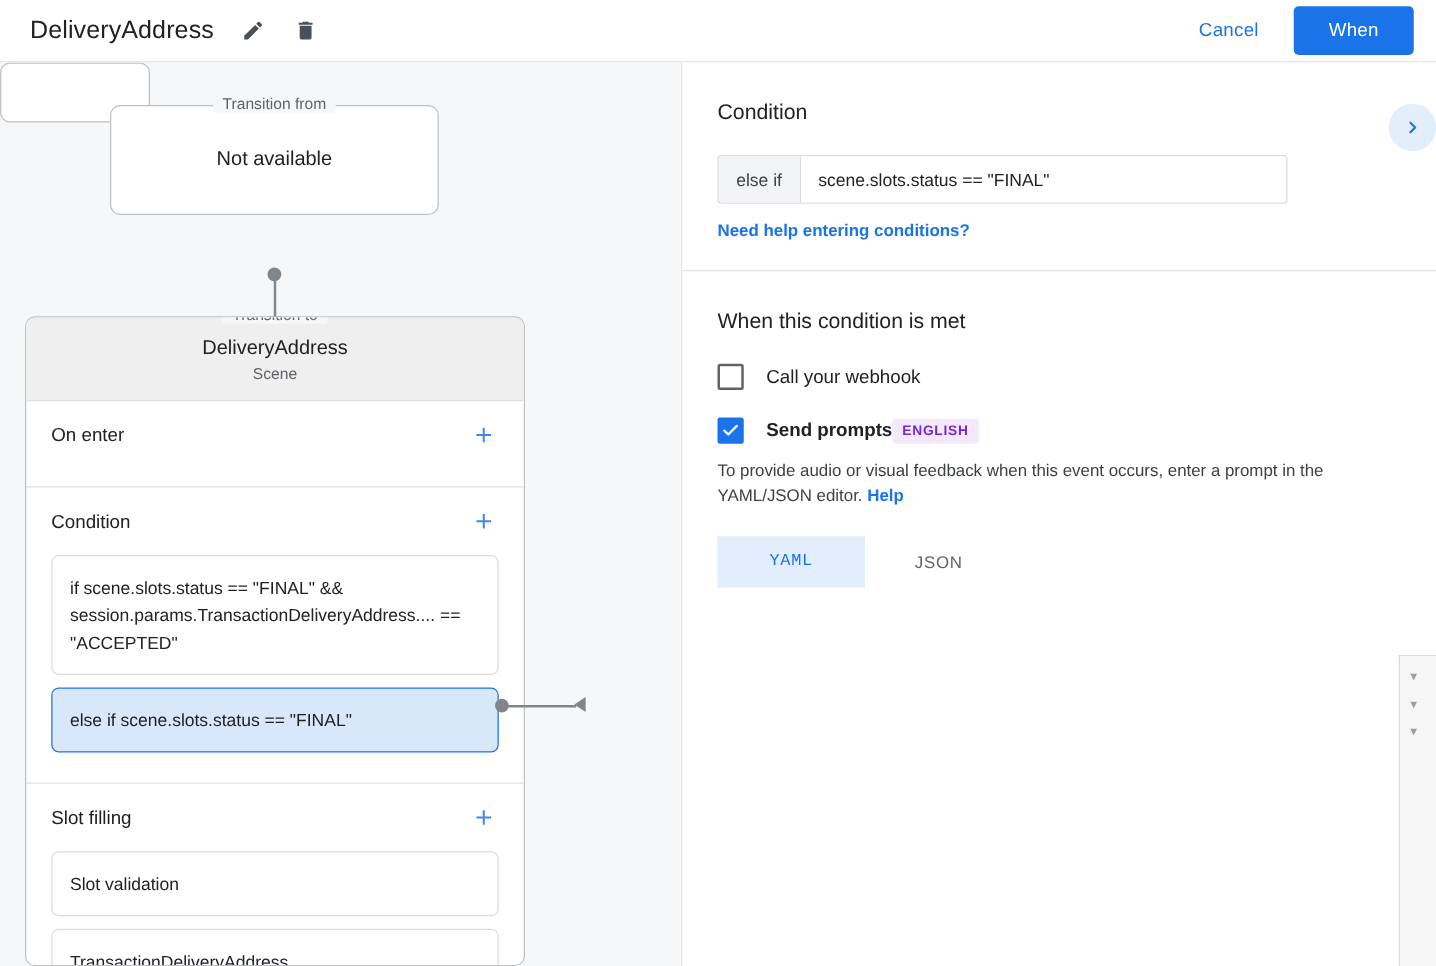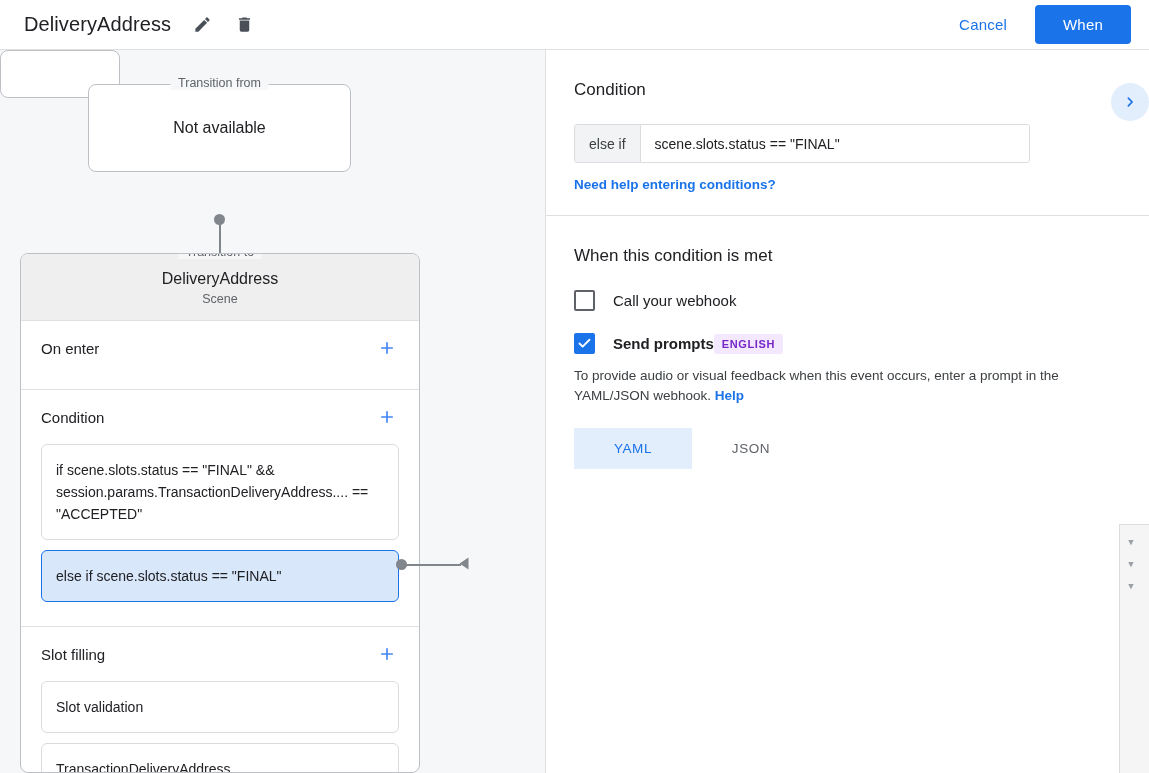--- a/index.html
+++ b/index.html
@@ -197,21 +197,21 @@
     font-size:11px; letter-spacing:.6px; font-weight:bold;
     padding:4px 8px; border-radius:3px;
   }
   .desc { font-size:13.5px; color:#3c4043; line-height:20px; width:560px; margin-bottom:22px; }
 
   .tabs { display:flex; margin-bottom:0; }
   .tab {
     font-size:13.5px; letter-spacing:.6px; padding:13px 0;
     width:118px; text-align:center; cursor:pointer; color:#5f6368;
   }
-  .tab.active { background:#e3eefc; color:#1a73e8; }
+  .tab.active { background:#e3eefc; color:#1a73e8;font-family:Liberation Mono, monospace; }
 
   
   .editor {
     position:absolute; left:573px; top:474px; right:0; bottom:0;
     border-top:1px solid #dadce0;
     border-left:1px solid #dadce0;
     background:#fff;
     display:flex;
     font-family:"DejaVu Sans Mono", monospace;
     font-size:13.5px;
@@ -345,21 +345,21 @@
       <div class="cb checked">
         <svg width="15" height="15" viewBox="0 0 24 24" fill="none" stroke-width="3" stroke-linecap="round" stroke-linejoin="round">
             <polyline points="20 6 9 17 4 12"></polyline>
           </svg>
       </div>
       <span class="cb-label bold">Send prompts</span>
       <span class="badge">ENGLISH</span>
     </div>
 
     <div class="desc">
-      <span>To provide audio or visual feedback when this event occurs, enter a prompt in the YAML/JSON webhook.</span>
+      <span>To provide audio or visual feedback when this event occurs, enter a prompt in the YAML/JSON editor.</span>
       <a class="link">Help</a>
     </div>
 
     <div class="tabs">
       <div class="tab active">YAML</div>
       <div class="tab">JSON</div>
     </div>
   </div>
 
   <div class="editor">

